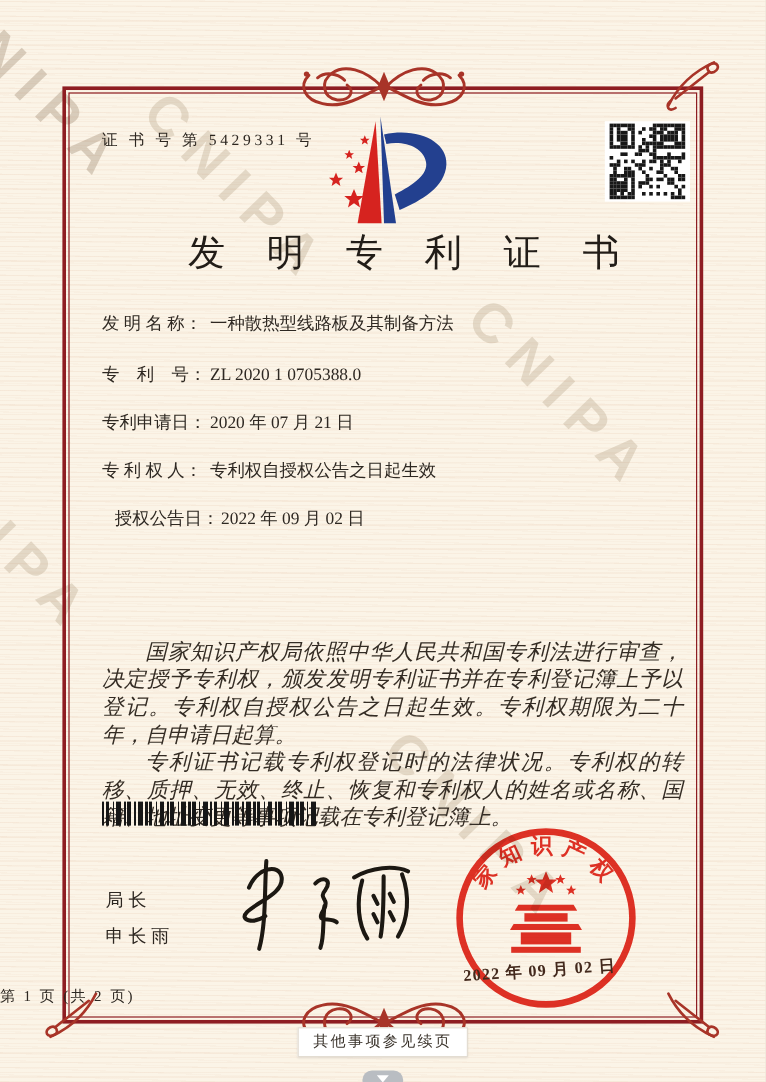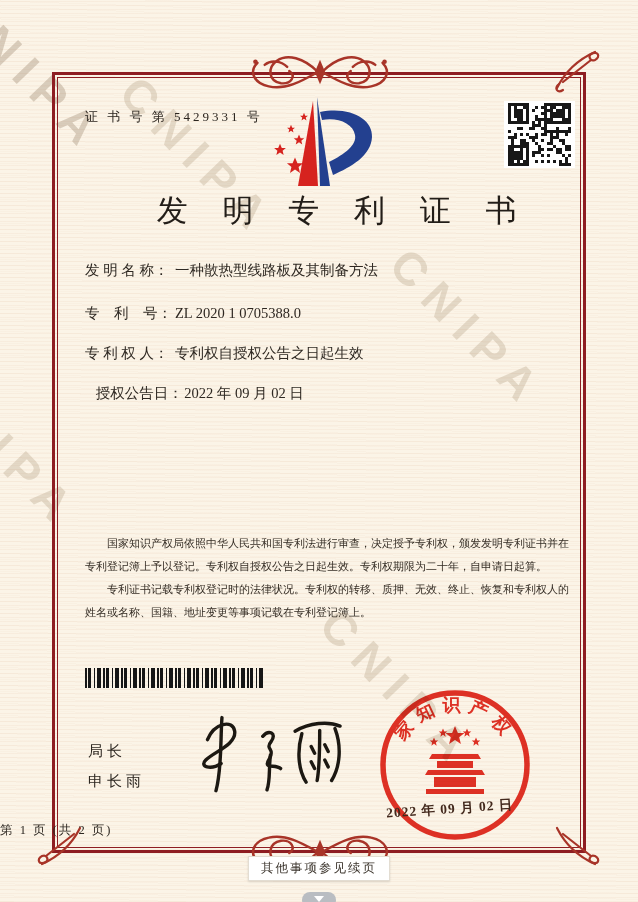--- a/index.html
+++ b/index.html
@@ -70,21 +70,21 @@
   .fvalue { color:#2e2822; }
   .addr-wrap { display:inline-block; vertical-align:top; width:384px; }
   .grant-row { display:flex; }
   .grant-pair1 { width:228px;text-align:center; }
   .mb-name { margin-bottom:22px; }
   .mb-addr { margin-bottom:9px; }
 
   
   .paras {
     position:absolute; left:85px; top:532px; width:484px; z-index:4;
-    font-size:11px; line-height:23px; color:#342c24;
+    font-size:18px; line-height:23px; font-style:italic; color:#342c24;
     text-align:justify;
   }
   .paras p { text-indent:2em; }
 
   
   .barcode {
     position:absolute; left:85px; top:668px; width:180px; height:20px; z-index:4;
     background:repeating-linear-gradient(90deg,
       #161616 0 2px, transparent 2px 3px,
       #161616 3px 6px, transparent 6px 9px,
@@ -658,20 +658,23 @@
   </div>
 
   <div class="title">发 明 专 利 证 书</div>
 
   <div class="fields">
     <div class="frow mb-name">
       <span class="flabel">发 明 名 称：</span><span class="fvalue">一种散热型线路板及其制备方法</span>
     </div>
     <div class="frow">
       <span class="flabel">专　利　号：</span><span class="fvalue">ZL 2020 1 0705388.0</span>
+    </div>
+    <div class="frow">
+      <span class="flabel">专利申请日：</span><span class="fvalue">2020 年 07 月 21 日</span>
     </div>
     <div class="frow">
       <span class="flabel">专 利 权 人：</span><span class="fvalue">专利权自授权公告之日起生效</span>
     </div>
     <div class="frow grant-row">
       <span class="grant-pair1">
         <span class="flabel">授权公告日：</span><span class="fvalue">2022 年 09 月 02 日</span>
       </span>
     </div>
   </div>

